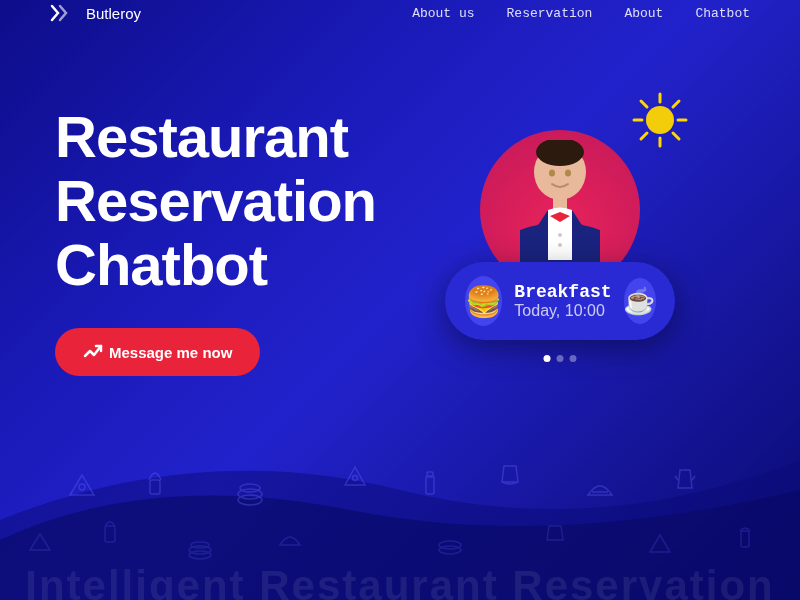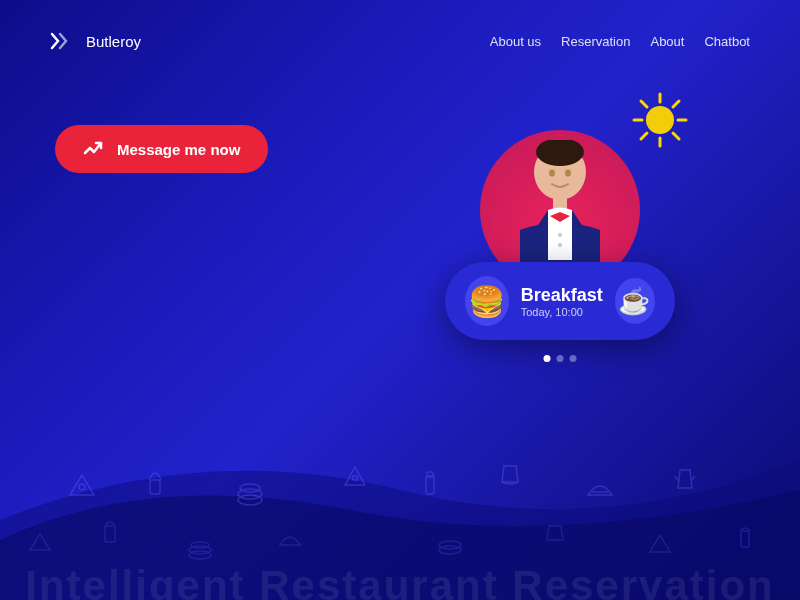--- a/index.html
+++ b/index.html
@@ -31,42 +31,43 @@
 
     
     .navbar {
       position: absolute;
       top: 0;
       left: 0;
       right: 0;
       display: flex;
       align-items: center;
       justify-content: space-between;
-      padding: 32px 50px;
+      padding: 4px 50px;
       z-index: 10;
     }
 
     .logo-wrap {
       display: flex;
       align-items: center;
       gap: 8px;
       color: white;
       font-size: 15px;
       font-weight: 500;
     }
 
     .logo-icon {
       width: 28px;
       height: 18px;
     }
 
     .nav-links {
       display: flex;
-      gap: 20px;
+      gap: 32px;
       list-style: none;
+      font-family: Liberation Mono, monospace;
     }
 
     .nav-links li a {
       color: rgba(255,255,255,0.85);
       text-decoration: none;
       font-size: 13px;
     }
 
     
     .hero-text {
@@ -80,30 +81,30 @@
       color: white;
       font-size: 58px;
       font-weight: 800;
       line-height: 1.1;
       letter-spacing: -1px;
     }
 
     .cta-button {
       display: flex;
       align-items: center;
-      gap: 14px;
+      gap: 6px;
       background: #e8233a;
       color: white;
       border: none;
       border-radius: 30px;
       padding: 14px 28px;
       font-size: 15px;
       font-weight: 600;
       cursor: pointer;
-      margin-top: 20px;
+      margin-top: 32px;
       width: fit-content;
     }
 
     .cta-icon {
       width: 20px;
       height: 20px;
     }
 
     
     .chatbot-scene {
@@ -168,25 +169,26 @@
     }
 
     .meal-info {
       flex: 1;
     }
 
     .meal-name {
       color: white;
       font-size: 18px;
       font-weight: 700;
+      font-family: Liberation Mono, monospace;
     }
 
     .meal-time {
       color: rgba(255,255,255,0.75);
-      font-size: 11px;
+      font-size: 16px;
     }
 
     .meal-emoji-right {
       font-size: 26px;
       background: #4444ee;
       border-radius: 50%;
       width: 46px;
       height: 46px;
       display: flex;
       align-items: center;
@@ -332,20 +334,25 @@
     </div>
     <ul class="nav-links">
       <li><a>About us</a></li>
       <li><a>Reservation</a></li>
       <li><a>About</a></li>
       <li><a>Chatbot</a></li>
     </ul>
   </nav>
 
   <div class="hero-text">
+    <h1 class="hero-title">
+      <span>Restaurant</span><br>
+      <span>Reservation</span><br>
+      <span>Chatbot</span>
+    </h1>
     <button class="cta-button">
       <svg class="cta-icon" viewBox="0 0 20 20" fill="none">
         <polyline points="2,14 7,9 11,13 18,4" stroke="white" stroke-width="2.5" stroke-linecap="round" stroke-linejoin="round"></polyline>
         <polyline points="13,4 18,4 18,9" stroke="white" stroke-width="2.5" stroke-linecap="round" stroke-linejoin="round"></polyline>
       </svg>
       <span>Message me now</span>
     </button>
   </div>
 
   <div class="chatbot-scene">

